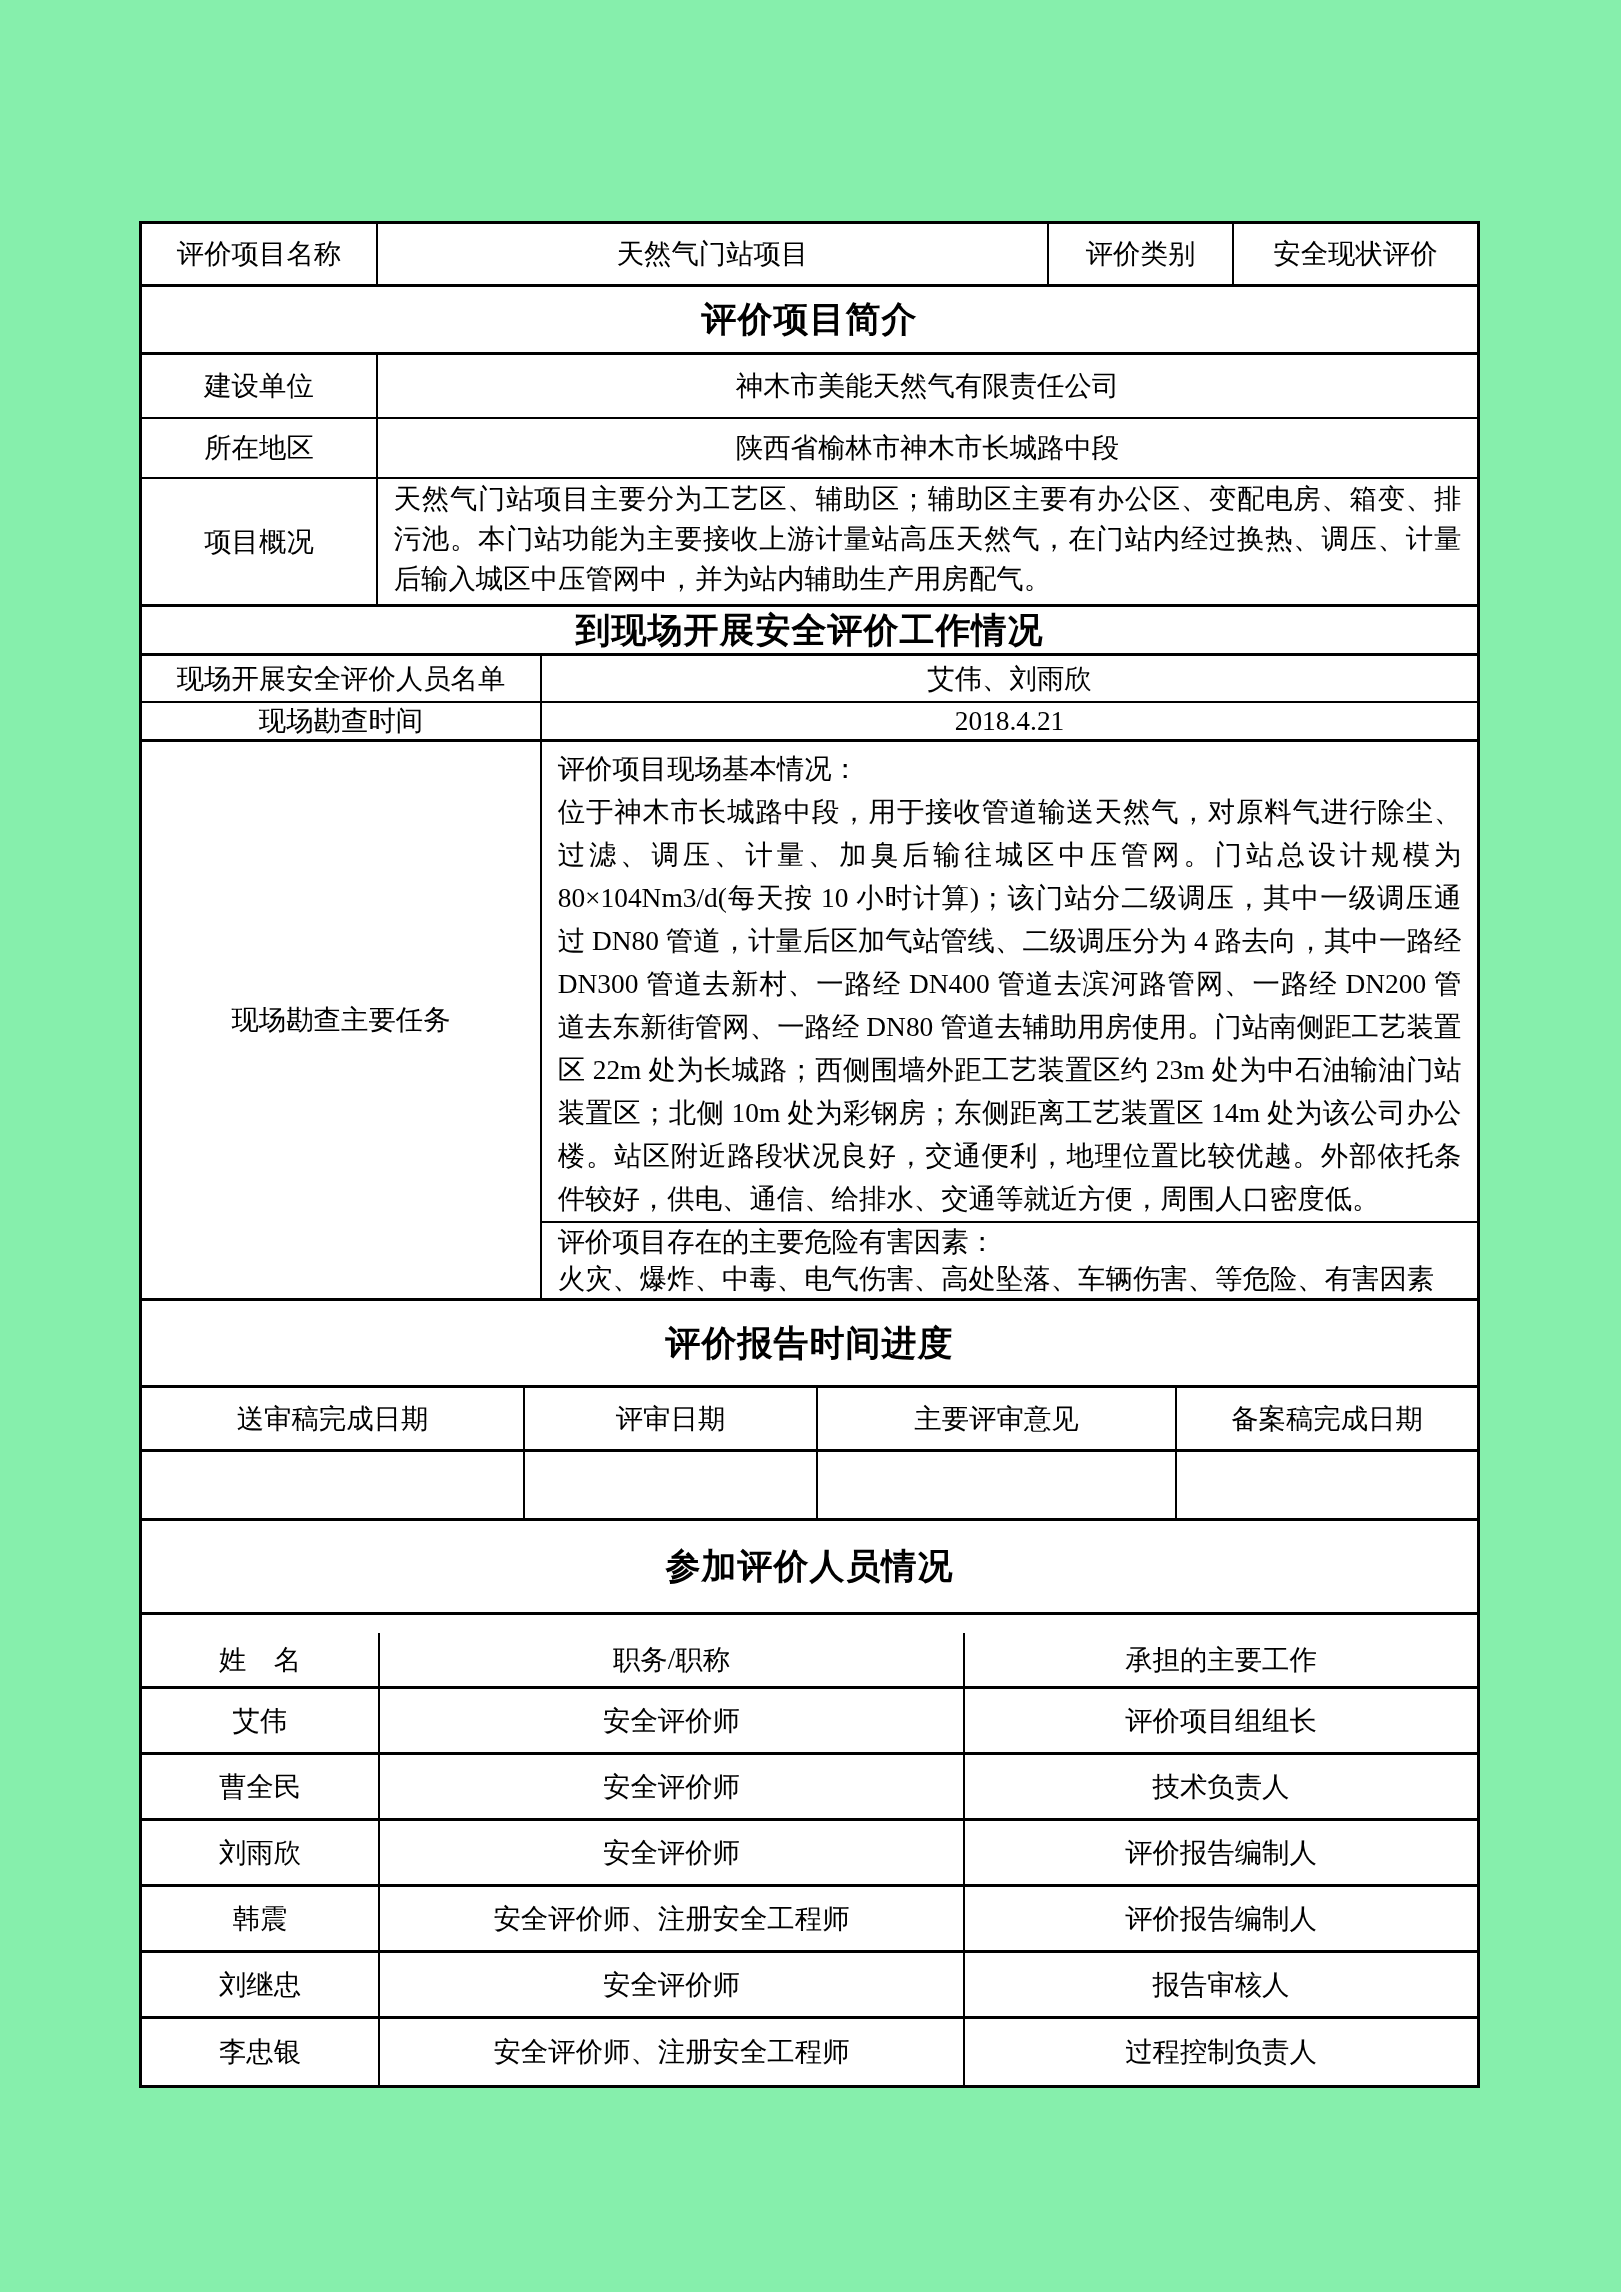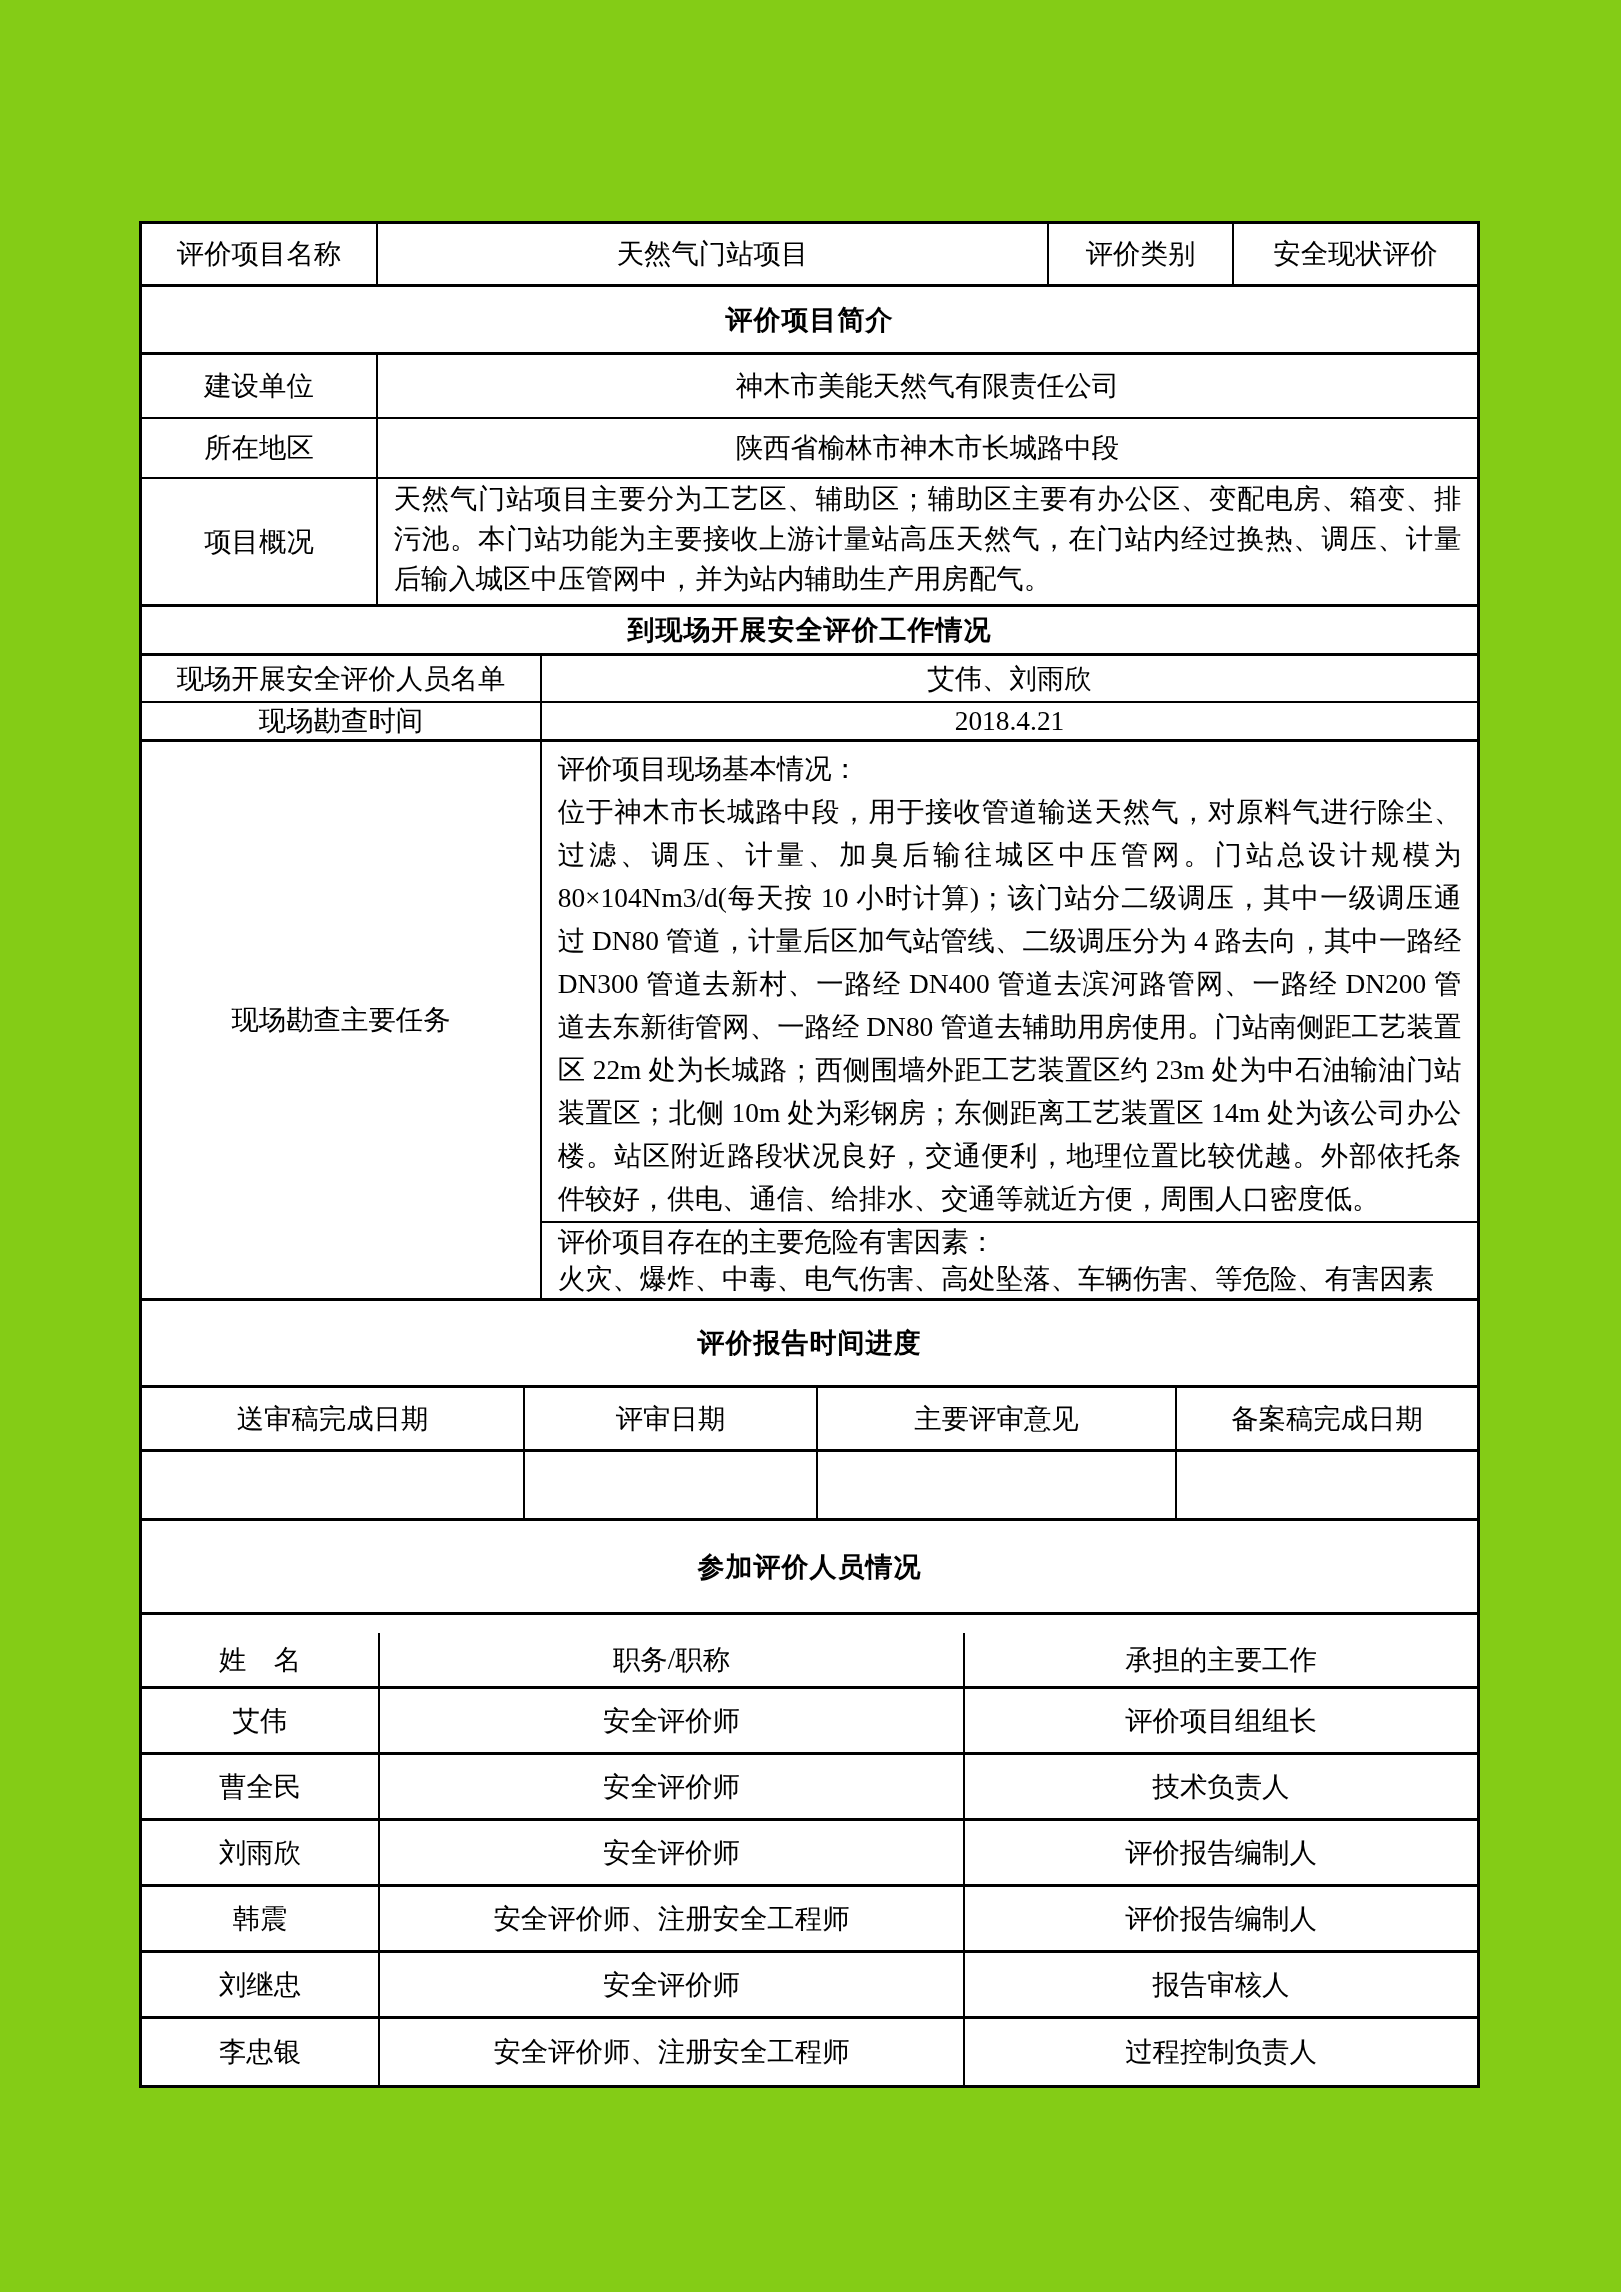--- a/index.html
+++ b/index.html
@@ -1,21 +1,21 @@
 <!DOCTYPE html>
 <html><head>
 <meta charset="utf-8">
 <style>
   * { margin: 0; padding: 0; box-sizing: border-box; }
   html, body { background: #e8e8e8; }
   .page {
     position: relative;
     width: 1621px;
     height: 2293px;
-    background: #84cc16;
+    background: #86efac;
     font-family: "Liberation Serif", "DejaVu Serif", serif;
     color: #000;
     font-size: 27.4px;
     margin: 0 auto;
     overflow: hidden;
   }
   .tbl {
     position: absolute;
     left: 139px;
     top: 221px;
@@ -36,21 +36,21 @@
   }
   .cell.end { border-right: none; }
   .cell.txt {
     display: block;
     text-align: justify;
     text-justify: inter-ideograph;
     padding: 0 15.7px;
   }
   .section-title {
     font-weight: bold;
-    font-size: 27px;
+    font-size: 35px;
     letter-spacing: 1px;
   }
   
   .h-r1  { height: 63px; }
   .h-r2  { height: 68px; }
   .h-r3  { height: 64px; }
   .h-r4  { height: 60px; }
   .h-r5  { height: 128px; }
   .h-r6  { height: 49px; }
   .h-r7  { height: 47px; }

